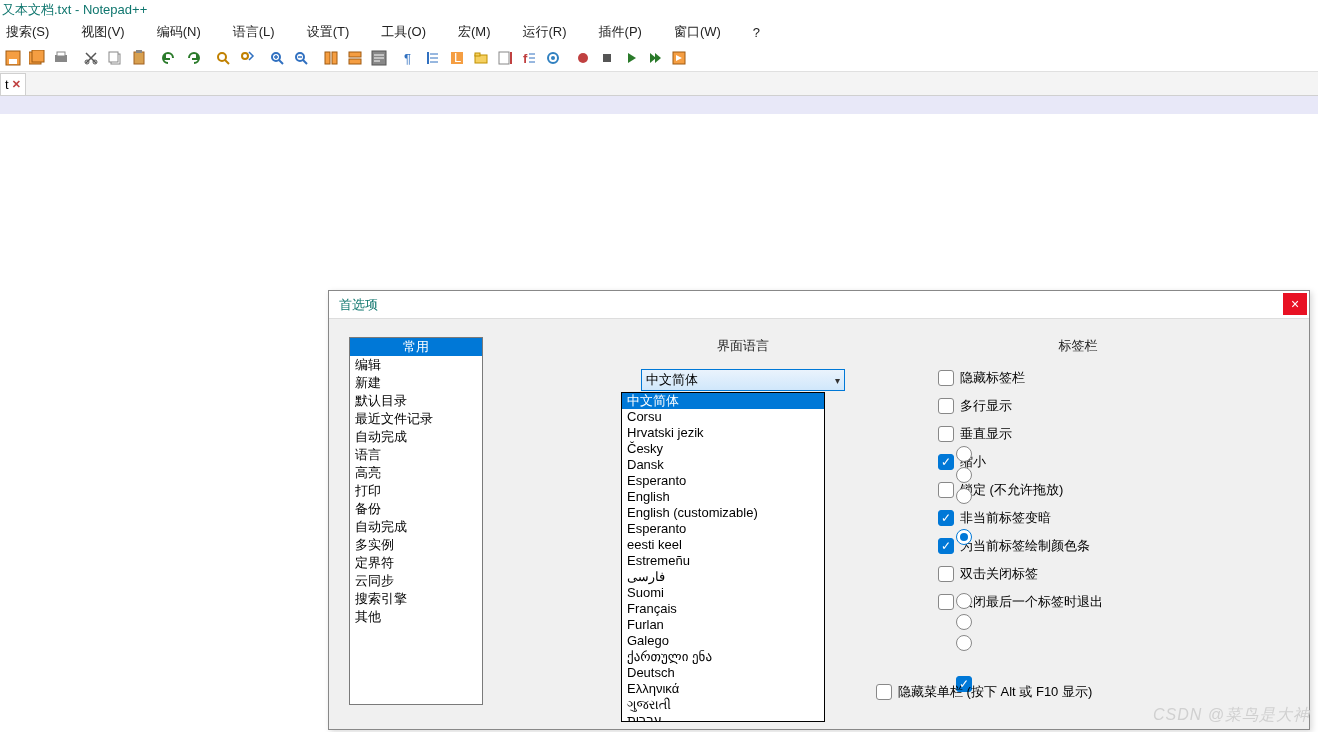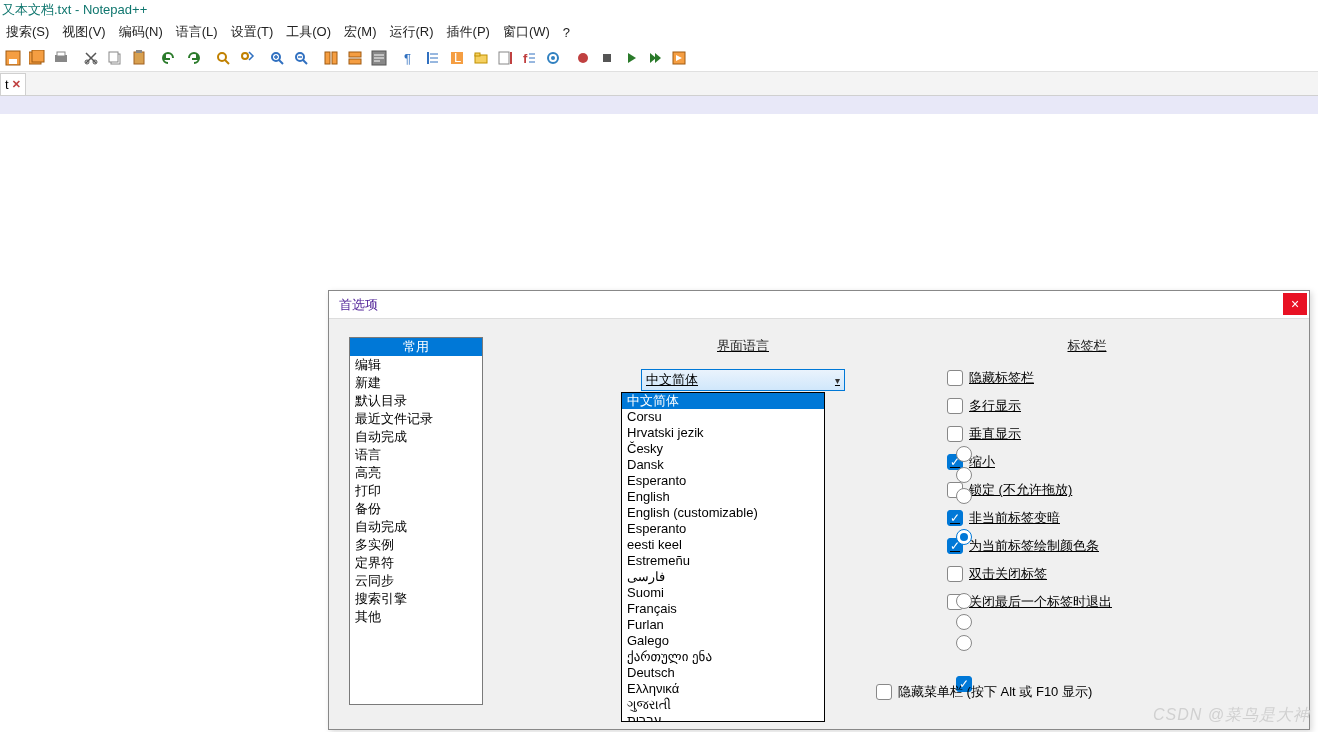--- a/index.html
+++ b/index.html
@@ -1,41 +1,41 @@
 <!DOCTYPE html>
 <html><head>
 <meta charset="utf-8">
 <style>
 * { box-sizing: border-box; margin: 0; padding: 0; font-family: "Microsoft YaHei", Tahoma, sans-serif; font-size: 13px; }
 body { background: #fff; width: 1318px; height: 732px; overflow: hidden; position: relative; }
 
 .titlebar { height: 20px; color: #0f766e; font-size: 14px; padding-left: 2px; display: flex; align-items: center; }
-.menubar { height: 24px; background: #fff; display: flex; align-items: center; padding-left: 0px; gap: 1px; }
+.menubar { height: 24px; background: #fff; display: flex; align-items: center; padding-left: 0px; gap: 20px; }
 .menubar-item { padding: 2px 6px; cursor: default; color: #222; }
 
 .toolbar { height: 28px; background: #fff; display: flex; align-items: center; padding-left: 2px; gap: 2px; border-bottom: 1px solid #e0e0e0; }
 .toolbar-icon { width: 22px; height: 22px; display: flex; align-items: center; justify-content: center; cursor: pointer; }
 .toolbar-sep { width: 4px; }
 
 .tabbar { height: 24px; background: #f4f4f4; display: flex; align-items: flex-end; border-bottom: 1px solid #d0d0d0; }
 .tab { height: 22px; background: #fff; border: 1px solid #d0d0d0; border-bottom: none; padding: 0 4px; display: flex; align-items: center; gap: 3px; }
 .tab-close { color: #c04040; font-weight: bold; cursor: pointer; font-size: 11px; }
 
 .highlight-line { height: 18px; background: #e8e8f8; }
 
 .dialog { position: absolute; left: 328px; top: 290px; width: 982px; height: 440px; background: #f0f0f0; border: 1px solid #888; box-shadow: 2px 2px 6px rgba(0,0,0,0.15); }
-.dialog-title { height: 28px; background: #fff; display: flex; align-items: center; padding-left: 10px; color: #4c1d95; border-bottom: 1px solid #ddd; }
+.dialog-title { height: 28px; background: #fff; display: flex; align-items: center; padding-left: 10px; color: #0f766e; border-bottom: 1px solid #ddd; }
 .dialog-close { position: absolute; right: 2px; top: 2px; width: 24px; height: 22px; background: #e81123; color: #fff; display: flex; align-items: center; justify-content: center; cursor: pointer; font-size: 14px; }
 .dialog-body { padding: 18px 20px; display: flex; gap: 18px; height: calc(100% - 28px); }
 
 .cat-list { width: 134px; height: 368px; border: 1px solid #7a7a7a; background: #fff; overflow-y: auto; }
 .cat-item { padding: 1px 5px; cursor: default; font-size: 13px; line-height: 16px; }
 .cat-item.selected { background: #0078d7; color: #fff; text-align: center; }
 
-.panel-right { flex: 1; display: flex; gap: 39px; text-decoration: underline; }
+.panel-right { flex: 1; display: flex; gap: 30px; }
 .col { display: flex; flex-direction: column; }
 .col-lang { width: 260px; align-items: center; position: relative; }
 .col-tab { width: 280px; }
 .section-title { text-align: center; margin-bottom: 6px; color: #222; }
 
 .combo { width: 204px; height: 22px; border: 1px solid #0078d7; background: linear-gradient(#eaf3fc,#d0e7fb); display: flex; align-items: center; padding: 0 4px; justify-content: space-between; cursor: pointer; margin-top: 8px; }
 .combo-arrow { font-size: 10px; color: #333; }
 
 .dropdown { position: absolute; top: 55px; left: 8px; width: 204px; height: 330px; border: 1px solid #000; background: #fff; overflow-y: scroll; z-index: 10; }
 .dropdown::-webkit-scrollbar { width: 16px; }

